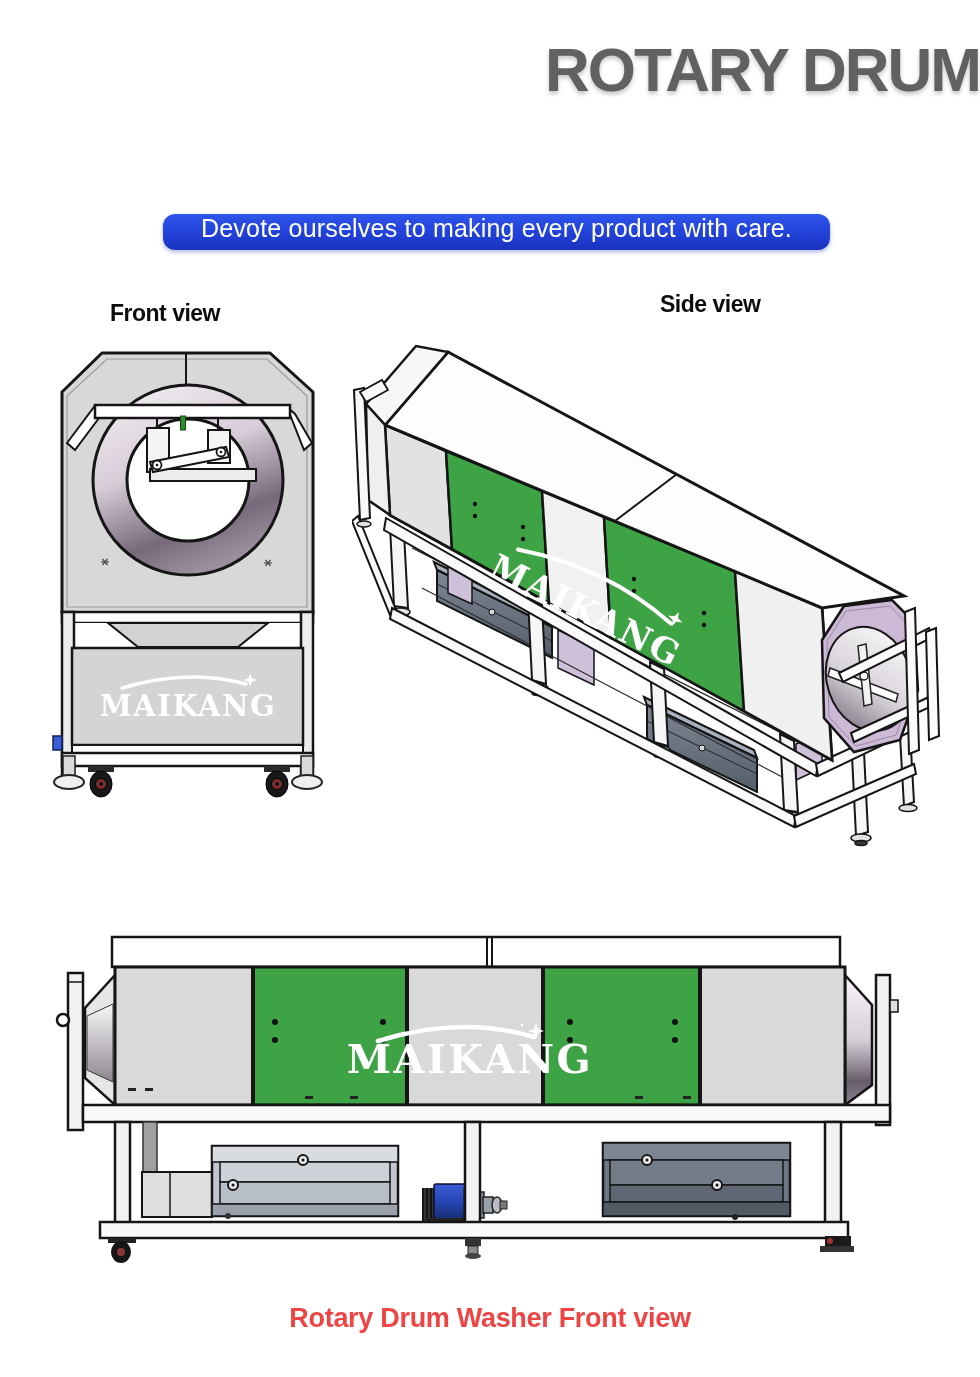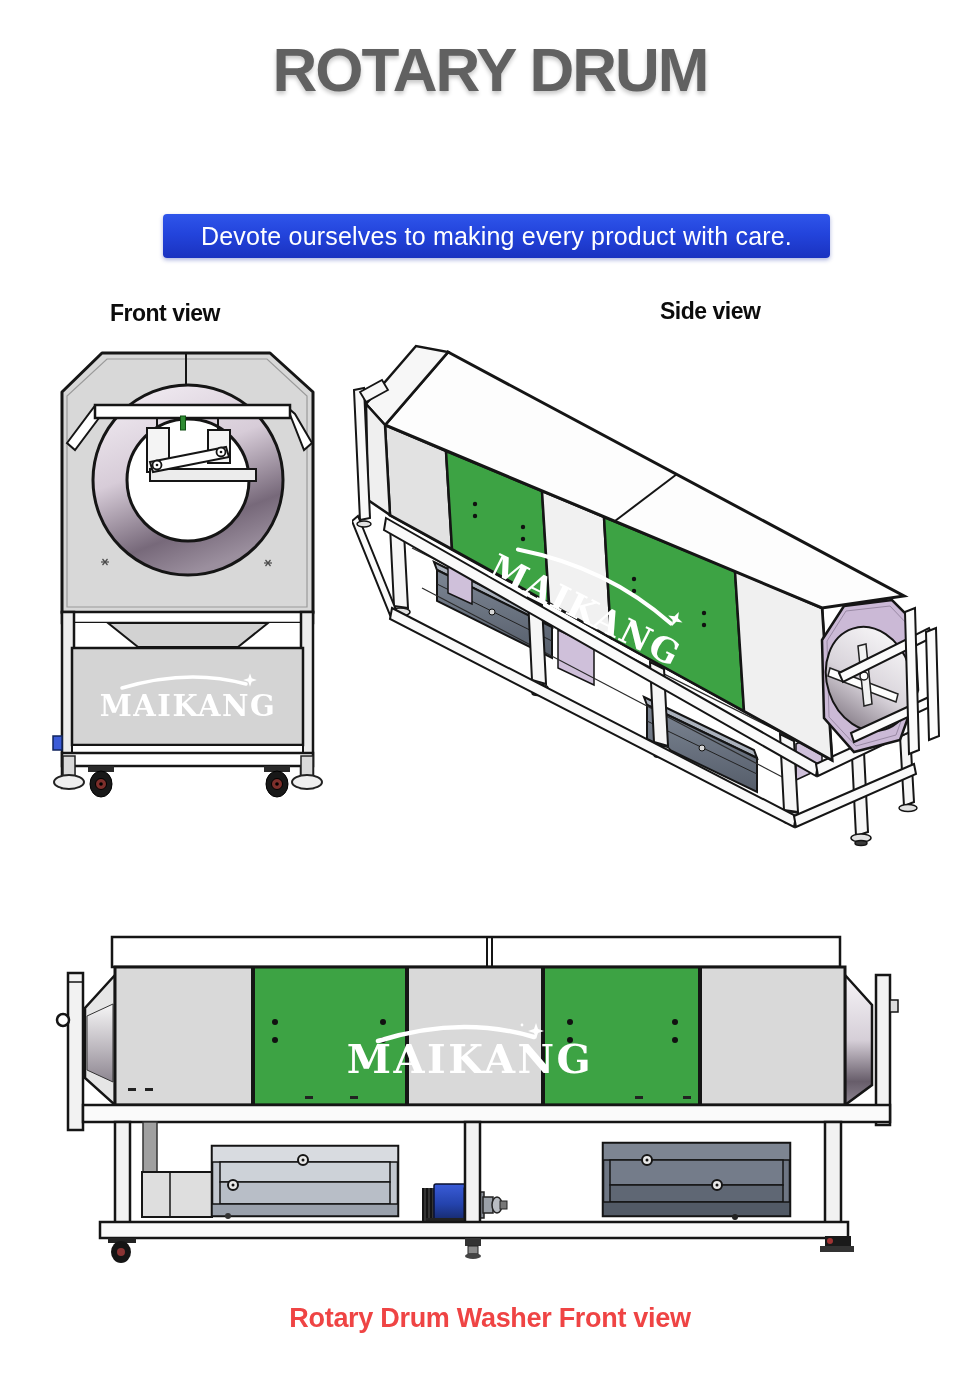--- a/index.html
+++ b/index.html
@@ -1,28 +1,28 @@
 <!DOCTYPE html>
 <html><head>
 <meta charset="utf-8">
 <style>
   html,body{margin:0;padding:0;background:#fff;}
   .page{position:relative;width:980px;height:1377px;background:#ffffff;overflow:hidden;
         font-family:"Liberation Sans", sans-serif;}
-  .title{position:absolute;top:36px;left:0;width:980px;text-align:center;
+  .title{position:absolute;top:36px;left:0;width:980px;text-align:right;
          font-weight:700;font-size:62px;line-height:1.1;letter-spacing:-2px;
          color:#616161;text-shadow:0 3px 4px rgba(0,0,0,0.22);}
-  .banner{position:absolute;left:163px;top:214px;width:667px;height:44px;border-radius:4px;
+  .banner{position:absolute;left:163px;top:214px;width:667px;height:36px;border-radius:12px;
           background:linear-gradient(180deg,#2f55ea 0%,#2344dc 45%,#1a32c0 100%);
-          display:flex;align-items:center;justify-content:center;
+          display:flex;align-items:flex-start;justify-content:center;
           box-shadow:0 2px 4px rgba(20,40,160,0.35);}
   .banner span{color:#ffffff;font-size:25px;font-weight:500;letter-spacing:0.2px;}
   .view-label{position:absolute;font-size:23px;font-weight:700;color:#0c0c0c;letter-spacing:-0.5px;}
   .label-front{left:110px;top:300px;}
-  .label-side{left:660px;top:298px;}
+  .label-side{left:660px;top:291px;}
   .caption{position:absolute;top:1303px;left:0;width:980px;text-align:center;
            font-size:27px;font-weight:700;color:#ef4444;letter-spacing:-0.3px;}
   .drawing{position:absolute;}
   .d-front{left:50px;top:350px;}
   .d-side{left:352px;top:340px;}
   .d-bottom{left:50px;top:920px;}
   svg .logo-text{font-family:"DejaVu Serif", serif;font-weight:bold;fill:#ffffff;}
 </style>
 </head>
 <body>

